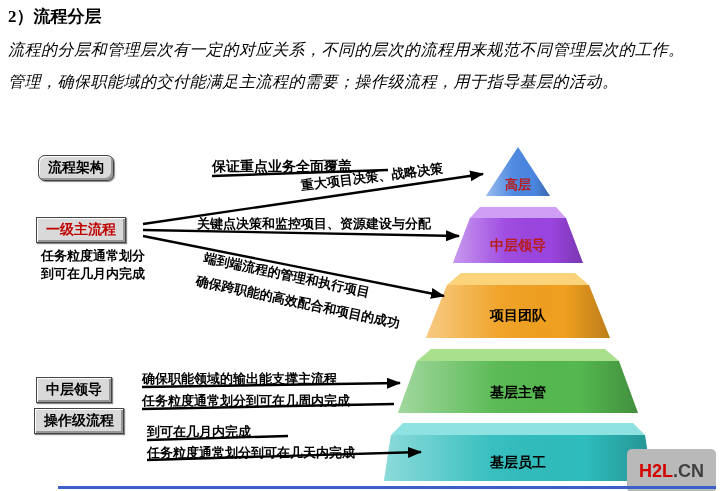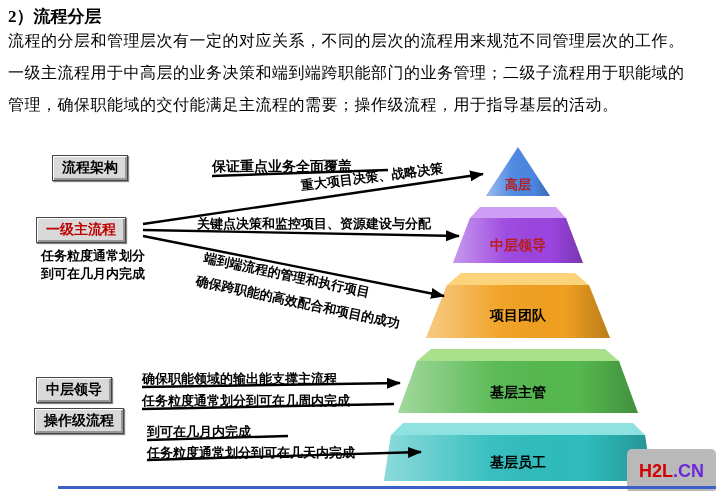--- a/index.html
+++ b/index.html
@@ -6,23 +6,24 @@
   body{
     width:720px;height:491px;position:relative;overflow:hidden;
     background:#ffffff;font-family:"Liberation Sans",sans-serif;color:#000;
   }
   .page-title{
     position:absolute;left:8px;top:5px;
     font-family:"Liberation Serif",serif;font-weight:bold;font-size:17px;
     white-space:nowrap;
   }
   .para{
-    position:absolute;left:8px;top:25px;width:708px;
+    position:absolute;left:8px;top:34px;width:708px;
     font-family:"Liberation Serif",serif;font-size:16px;line-height:32px;
     letter-spacing:.5px;
+    font-style:italic;
   }
   .proc-box{
     position:absolute;background:#d9d9d9;border:1px solid #444;
     box-shadow:inset 1px 1px 0 #ffffff,inset -2px -2px 0 #979797,1px 1px 1px #888;
     font-weight:bold;font-size:14px;padding:3px 9px;white-space:nowrap;
     text-align:center;
   }
   .proc-box.red{color:#c00000;}
   .note{
     position:absolute;font-weight:bold;font-size:13px;white-space:nowrap;color:#000;
@@ -36,32 +37,31 @@
   .pyr-label.white{color:#b91c1c;}
   .pyr-label.small{font-size:13px;}
   .diagram-svg{position:absolute;left:0;top:0;}
   .logo{
     position:absolute;left:627px;top:449px;width:89px;height:44px;
     background:#b9b9b9;border-radius:5px;display:flex;align-items:center;
     justify-content:center;font-weight:bold;font-size:18px;
     font-family:"Liberation Sans",sans-serif;
   }
   .logo .p1{color:#d40000;}
-  .logo .p2{color:#6d28d9;}
+  .logo .p2{color:#404040;}
   .bottom-line{
     position:absolute;left:58px;top:486px;width:658px;height:3px;background:#3c5fc8;
   }
 </style>
 </head>
 <body>
 
 <div class="page-title">2）流程分层</div>
 <div class="para">
   <div>流程的分层和管理层次有一定的对应关系，不同的层次的流程用来规范不同管理层次的工作。</div>
-  <div>一级主流程用于中高层的业务决策和端到端跨职能部门的业务管理；二级子流程用于职能域的</div>
   <div>管理，确保职能域的交付能满足主流程的需要；操作级流程，用于指导基层的活动。</div>
 </div>
 
 <svg class="diagram-svg" width="720" height="491" viewBox="0 0 720 491">
   <defs>
     <marker id="ah" markerUnits="userSpaceOnUse" markerWidth="15" markerHeight="11" refX="13" refY="5.5" orient="auto">
       <path d="M0,0 L14,5.5 L0,11 Z" fill="#000"></path>
     </marker>
     <linearGradient id="sheen" x1="0" y1="0" x2="1" y2="0">
       <stop offset="0%" stop-color="#ffffff" stop-opacity="0.45"></stop>
@@ -93,21 +93,21 @@
   <line x1="212" y1="176" x2="388" y2="170" stroke="#000" stroke-width="2.4"></line>
   <line x1="143" y1="224" x2="483" y2="174" stroke="#000" stroke-width="2.4" marker-end="url(#ah)"></line>
   <line x1="143" y1="230" x2="459" y2="236" stroke="#000" stroke-width="2.4" marker-end="url(#ah)"></line>
   <line x1="143" y1="236" x2="444" y2="296" stroke="#000" stroke-width="2.4" marker-end="url(#ah)"></line>
   <line x1="142" y1="387" x2="400" y2="383" stroke="#000" stroke-width="2.4" marker-end="url(#ah)"></line>
   <line x1="142" y1="409" x2="394" y2="404" stroke="#000" stroke-width="2.4"></line>
   <line x1="147" y1="440" x2="288" y2="436" stroke="#000" stroke-width="2.4"></line>
   <line x1="147" y1="460" x2="421" y2="452" stroke="#000" stroke-width="2.4" marker-end="url(#ah)"></line>
 </svg>
 
-<div class="proc-box" style="left:52px;top:155px;">流程架构</div>
+<div class="proc-box" style="left:38px;top:155px;border-radius:7px;">流程架构</div>
 <div class="proc-box red" style="left:36px;top:217px;">一级主流程</div>
 <div class="proc-box" style="left:36px;top:377px;">中层领导</div>
 <div class="proc-box" style="left:34px;top:408px;">操作级流程</div>
 
 <div class="note big" style="left:212px;top:158px;">保证重点业务全面覆盖</div>
 <div class="note" style="left:300px;top:177px;transform:rotate(-7deg);transform-origin:left top;">重大项目决策、战略决策</div>
 <div class="note" style="left:197px;top:215px;">关键点决策和监控项目、资源建设与分配</div>
 <div class="note" style="left:41px;top:247px;">任务粒度通常划分</div>
 <div class="note" style="left:41px;top:265px;">到可在几月内完成</div>
 <div class="note rot" style="left:206px;top:249px;">端到端流程的管理和执行项目</div>

